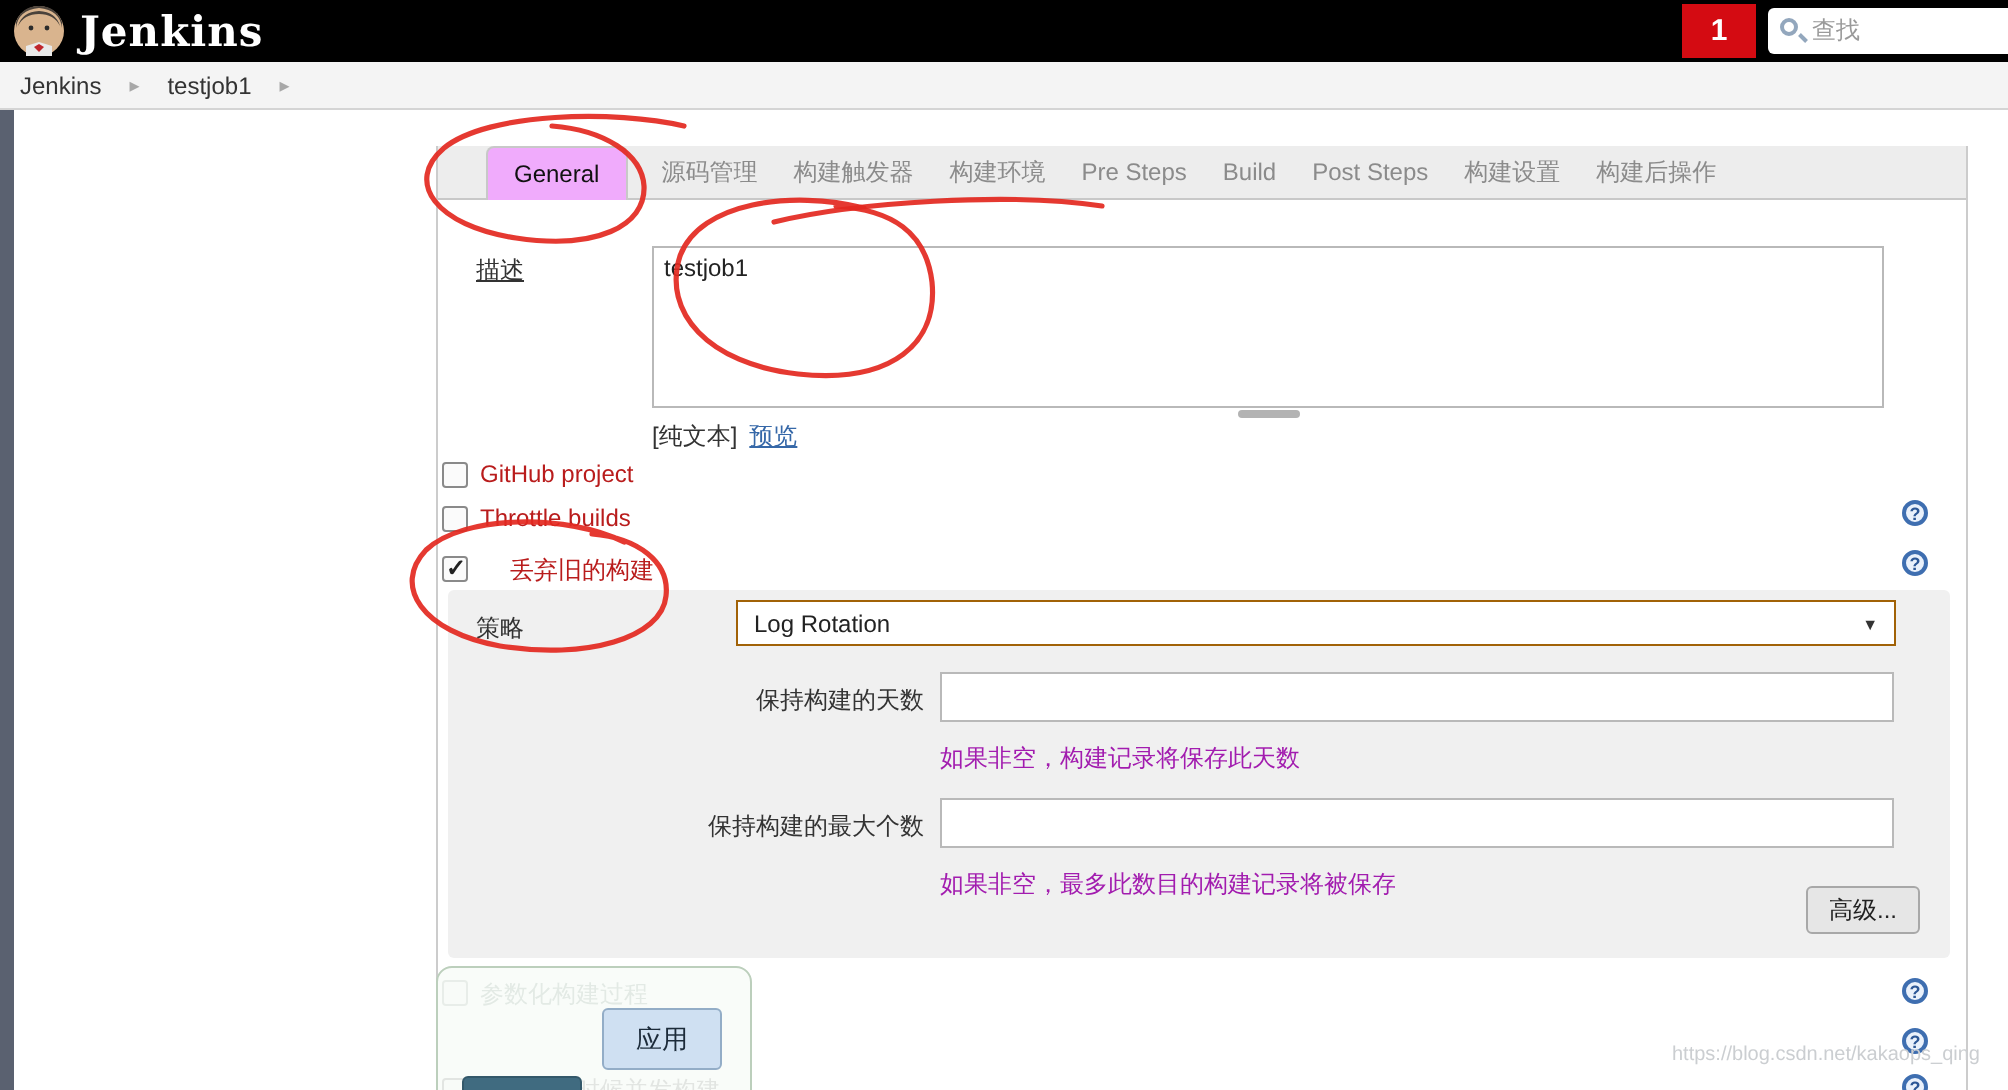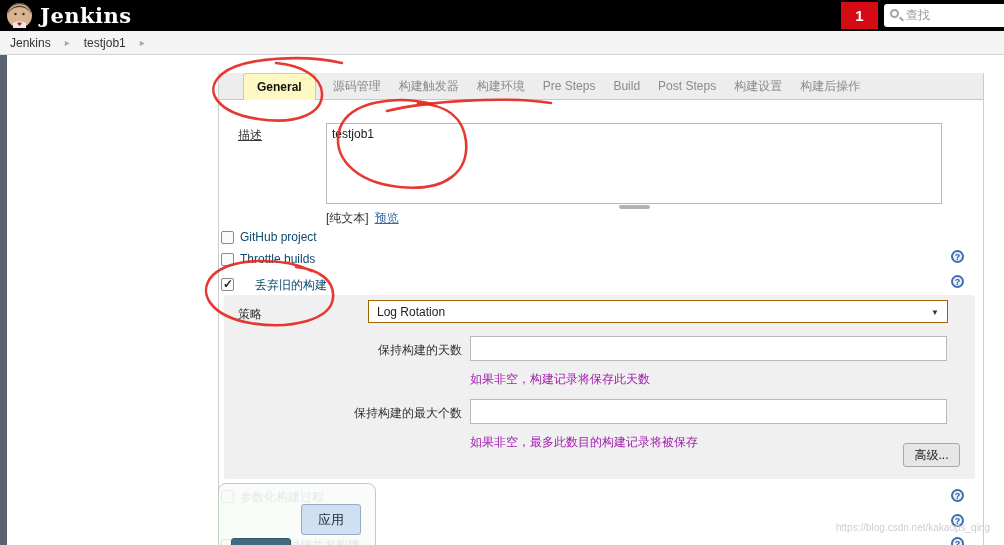--- a/index.html
+++ b/index.html
@@ -31,34 +31,34 @@
   .chev{color:#a8a8a8;font-size:10px;}
 
   .leftstrip{position:absolute;left:0;top:55px;width:7px;height:490px;background:#5a6170;}
 
   
   .panel{position:absolute;left:218px;top:73px;width:766px;height:472px;border-left:1px solid #ccc;border-right:1px solid #ccc;}
 
   .tabstrip{position:absolute;left:219px;top:73px;width:764px;height:27px;background:#ededed;border-bottom:1px solid #c8c8c8;
             display:flex;align-items:flex-end;padding-left:24px;}
   .tab{color:#8b8b8b;padding:0 9px;line-height:26px;height:26px;white-space:nowrap;cursor:pointer;}
-  .tab.active{background:#fef9c3;border:1px solid #c8c8c8;border-bottom:0;border-radius:4px 4px 0 0;
-              color:#111;font-weight:bold;padding:0 13px;height:27px;line-height:26px;margin-bottom:-1px;margin-right:8px;}
+  .tab.active{background:#f0abfc;border:1px solid #c8c8c8;border-bottom:0;border-radius:4px 4px 0 0;
+              color:#111;font-weight:normal;padding:0 13px;height:27px;line-height:26px;margin-bottom:-1px;margin-right:8px;}
 
   .flabel{position:absolute;color:#333;}
   .desc-label{left:238px;top:127px;text-decoration:underline;}
   .desc-area{position:absolute;left:326px;top:123px;width:616px;height:81px;border:1px solid #b9b9b9;background:#fff;
              font-family:"Liberation Sans",sans-serif;font-size:12px;padding:3px 5px;resize:none;outline:none;color:#222;}
   .grip{position:absolute;left:619px;top:205px;width:31px;height:4px;background:#b3b3b3;border-radius:2px;cursor:row-resize;}
   .mode-row{position:absolute;left:326px;top:210px;display:flex;gap:6px;}
   .link{color:var(--link);text-decoration:underline;cursor:pointer;}
 
   .cb{position:absolute;width:13px;height:13px;border:1px solid #8a8a8a;background:#fbfbfb;border-radius:2px;cursor:pointer;}
   .cb.on::after{content:"✓";position:absolute;left:1px;top:-2px;font-size:12px;font-weight:bold;color:#222;}
-  .cblabel{position:absolute;color:#0c4a6e;cursor:pointer;}
+  .cblabel{position:absolute;color:#b91c1c;cursor:pointer;}
 
   .hicon{position:absolute;width:13px;height:13px;border-radius:50%;background:#eaf1fb;border:2px solid var(--help_icon);
          color:#2c5796;font-size:9px;font-weight:bold;text-align:center;line-height:10px;cursor:pointer;}
 
   .graypanel{position:absolute;left:224px;top:295px;width:751px;height:184px;background:#f0f0f0;border-radius:3px;}
   .selectbox{position:absolute;left:368px;top:300px;width:580px;height:23px;background:#fff;border:1px solid #a16207;cursor:pointer;}
   .selectbox .sval{position:absolute;left:8px;top:4px;color:#222;}
   .selectbox .sarrow{position:absolute;right:8px;top:7px;font-size:8px;color:#333;}
   .tinput{position:absolute;background:#fff;border:1px solid #b9b9b9;height:25px;width:477px;left:470px;
           font-family:"Liberation Sans",sans-serif;font-size:12px;padding:0 6px;outline:none;color:#222;}

